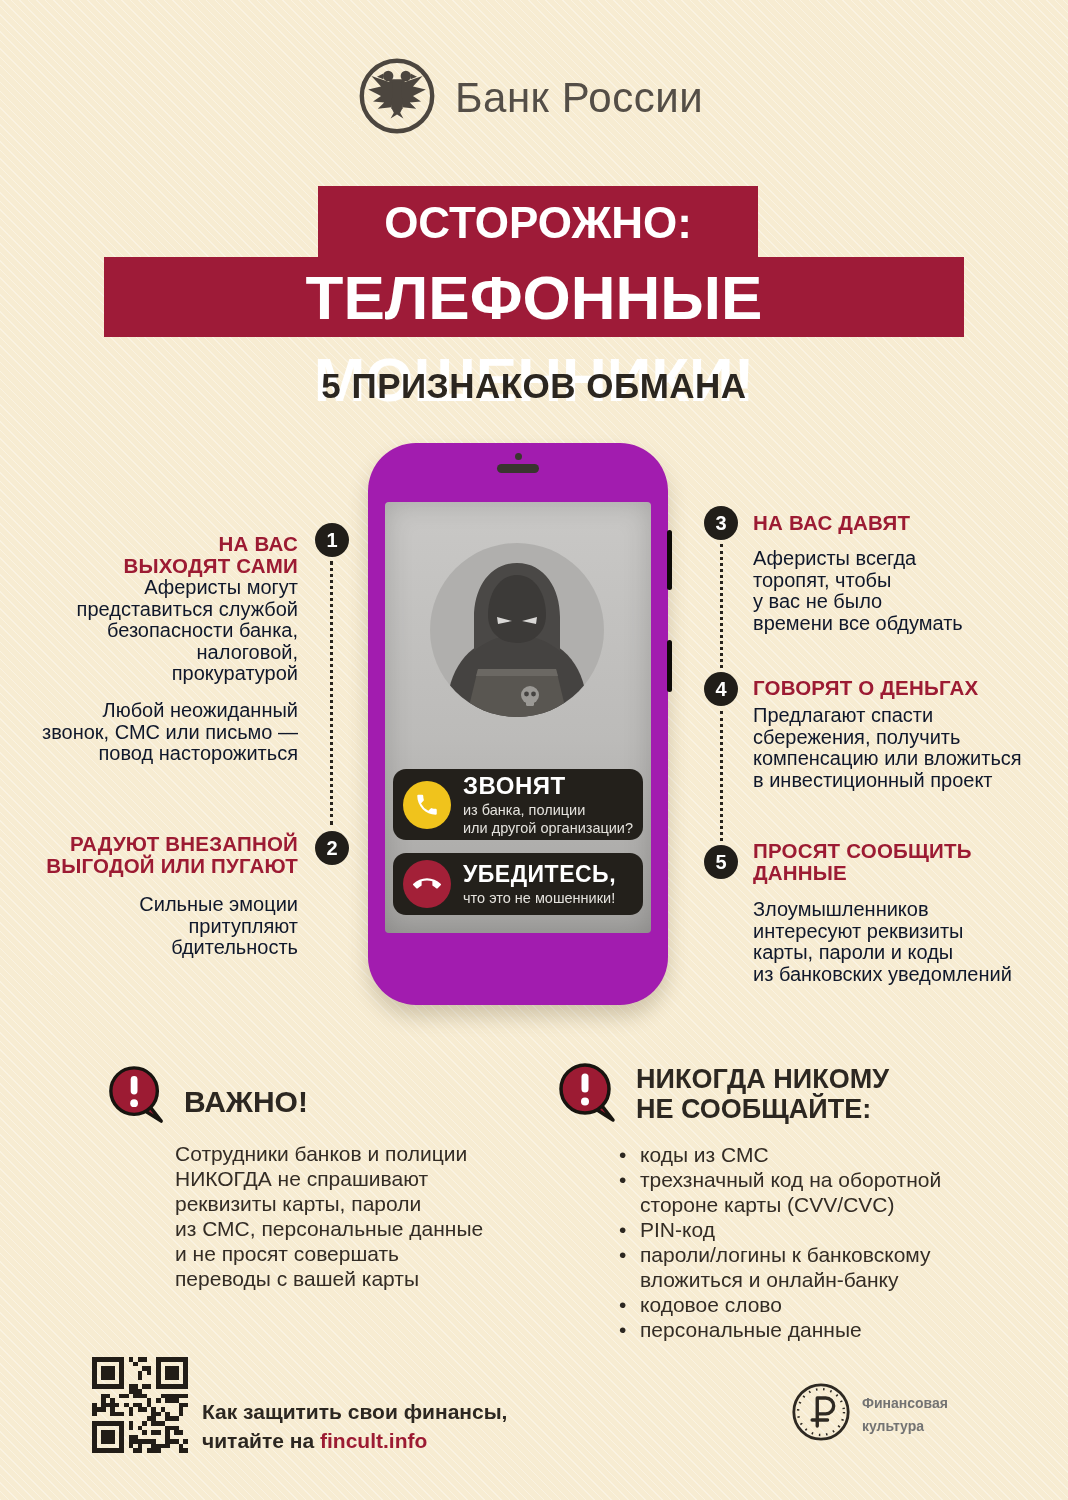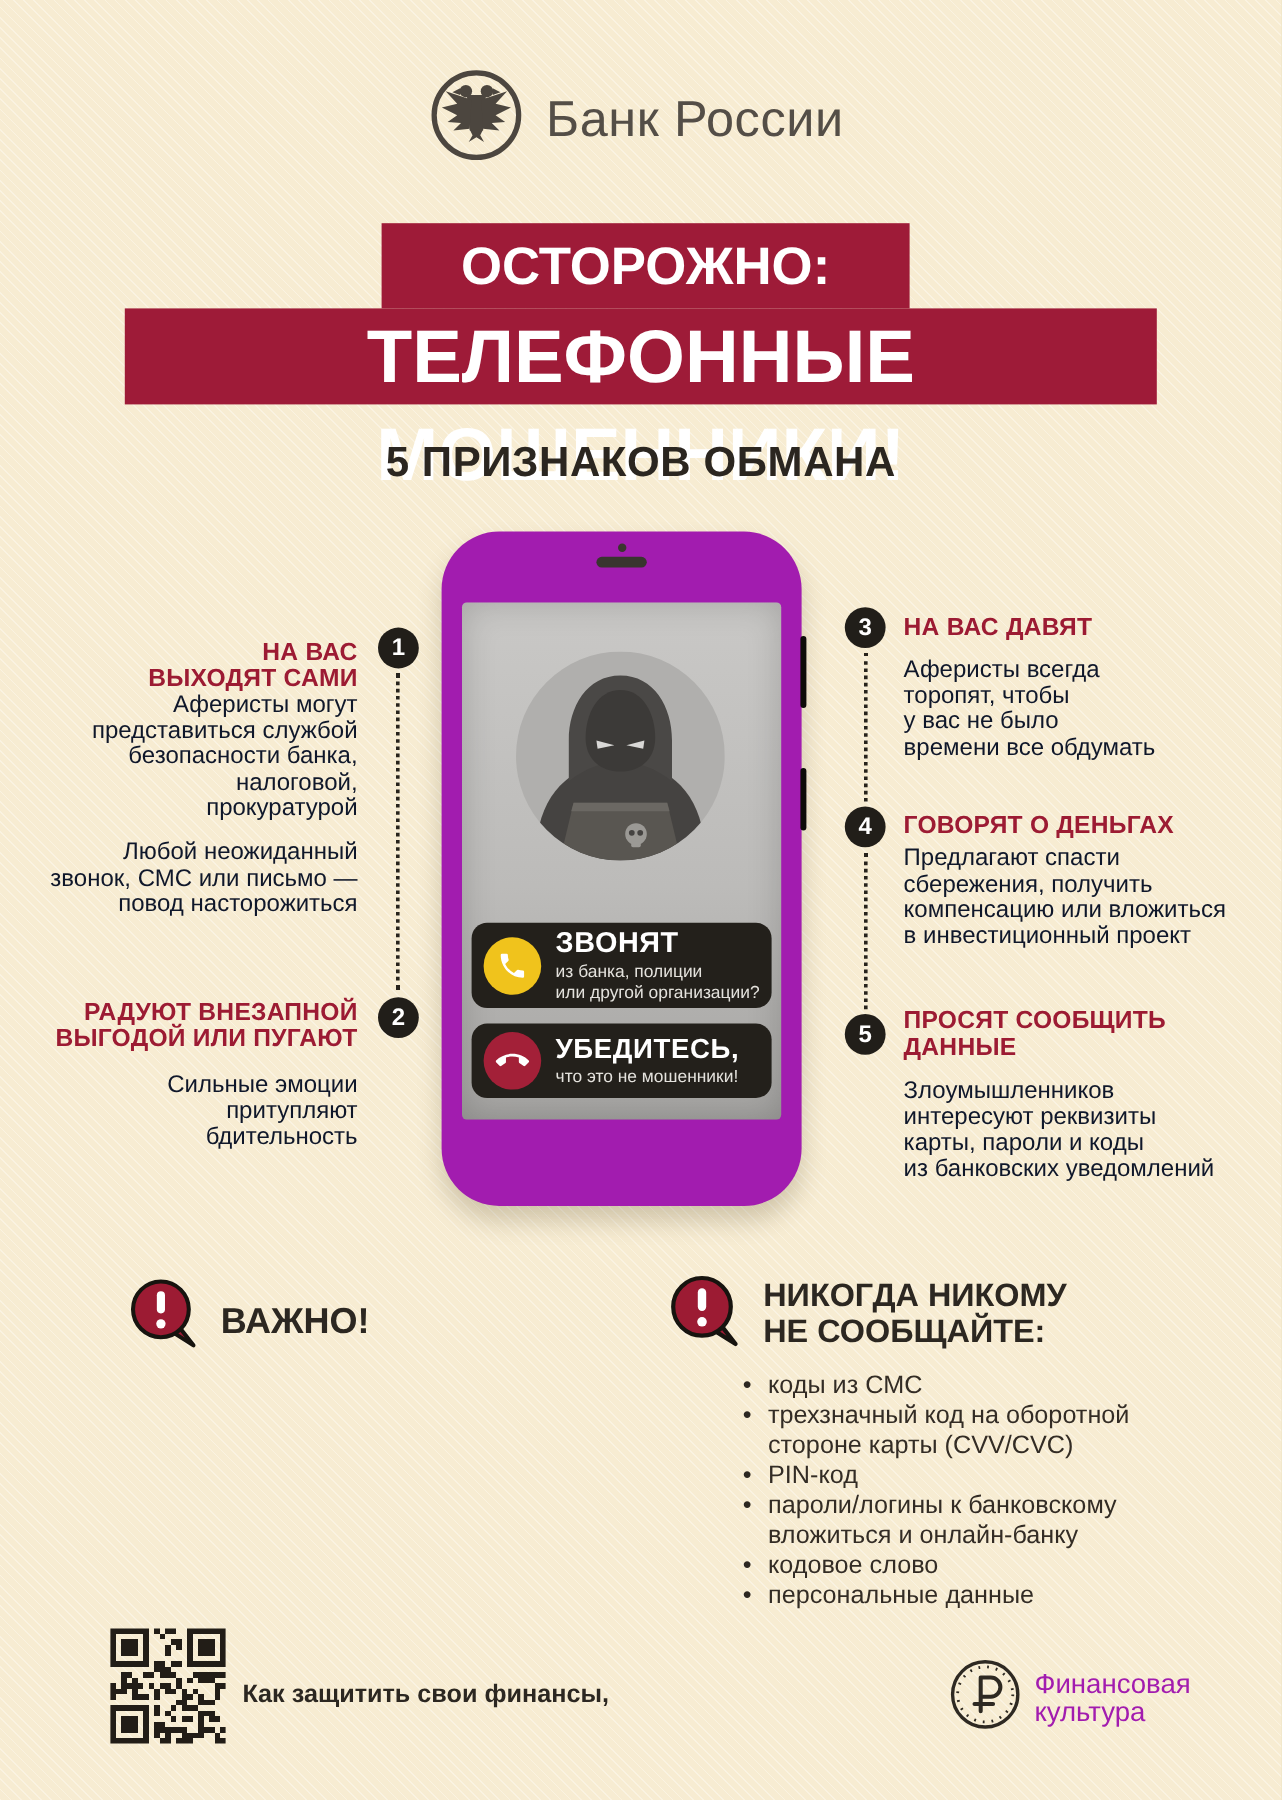--- a/index.html
+++ b/index.html
@@ -61,21 +61,21 @@
               font-size:21px;line-height:25px;color:#332c25;}
   .share-list li{position:relative;padding-left:28px;}
   .share-list li::before{content:"•";position:absolute;left:7px;top:0;color:#2c2721;}
 
   
   .qr{position:absolute;left:92px;top:1357px;width:96px;height:96px;}
   .qr svg{width:96px;height:96px;fill:#221d17;shape-rendering:crispEdges;}
   .qr-caption{position:absolute;left:202px;top:1397px;font-size:21px;font-weight:bold;color:#2c2721;line-height:29px;}
   .link{color:#9c1b33;}
   .coin{position:absolute;left:791px;top:1382px;width:60px;height:60px;}
-  .fin-brand{position:absolute;left:862px;top:1392px;font-size:23px;line-height:23px;font-weight:normal;color:#a21caf;}
+  .fin-brand{position:absolute;left:862px;top:1392px;font-size:14px;line-height:23px;font-weight:bold;color:#737373;}
 </style>
 </head>
 <body>
 
 <div class="poster">
 
   <div class="brand">
     <span>
       <svg width="80" height="80" viewBox="0 0 100 100">
         <circle cx="50" cy="50" r="44" fill="none" stroke="#4c463f" stroke-width="5.5"></circle>
@@ -228,20 +228,28 @@
 
   <div class="bubble" style="left:106px;top:1063px">
     <svg width="62" height="62" viewBox="0 0 64 64">
       <path d="M38 48 L57 60 L43 42 Z" fill="#9c1b33" stroke="#17140f" stroke-width="3.5" stroke-linejoin="round"></path>
       <circle cx="29" cy="29" r="24" fill="#9c1b33" stroke="#17140f" stroke-width="3.5"></circle>
       <rect x="25.5" y="13.5" width="7" height="19" rx="3.5" fill="#fff"></rect>
       <circle cx="29" cy="41.5" r="4" fill="#fff"></circle>
     </svg>
   </div>
   <div class="note-title" style="left:184px;top:1085px">ВАЖНО!</div>
+  <div class="note-body" style="left:175px;top:1141px">
+      <span class="ln">Сотрудники банков и полиции</span>
+      <span class="ln">НИКОГДА не спрашивают</span>
+      <span class="ln">реквизиты карты, пароли</span>
+      <span class="ln">из СМС, персональные данные</span>
+      <span class="ln">и не просят совершать</span>
+      <span class="ln">переводы с вашей карты</span>
+    </div>
 
   <div class="bubble" style="left:556px;top:1060px">
     <svg width="64" height="64" viewBox="0 0 64 64">
       <path d="M38 48 L57 60 L43 42 Z" fill="#9c1b33" stroke="#17140f" stroke-width="3.5" stroke-linejoin="round"></path>
       <circle cx="29" cy="29" r="24" fill="#9c1b33" stroke="#17140f" stroke-width="3.5"></circle>
       <rect x="25.5" y="13.5" width="7" height="19" rx="3.5" fill="#fff"></rect>
       <circle cx="29" cy="41.5" r="4" fill="#fff"></circle>
     </svg>
   </div>
   <div class="note-title two" style="left:636px;top:1064px">
@@ -483,20 +491,21 @@
         <rect x="10" y="20" width="1" height="1"></rect>
         <rect x="12" y="20" width="1" height="1"></rect>
         <rect x="13" y="20" width="1" height="1"></rect>
         <rect x="14" y="20" width="1" height="1"></rect>
         <rect x="19" y="20" width="1" height="1"></rect>
         <rect x="20" y="20" width="1" height="1"></rect>
       </svg>
   </div>
   <div class="qr-caption">
     <div>Как защитить свои финансы,</div>
+    <div><span>читайте на </span><span class="link">fincult.info</span></div>
   </div>
   <div class="coin">
     <svg width="60" height="60" viewBox="0 0 64 64">
       <circle cx="32" cy="32" r="29" fill="none" stroke="#2e2922" stroke-width="3"></circle>
       <circle cx="32" cy="32" r="24.5" fill="none" stroke="#2e2922" stroke-width="2.5" stroke-dasharray="1.6 6.2"></circle>
       <path d="M28 47 V17 H37 a8.5 8.5 0 0 1 0 17 H28 M22.5 40.5 H39" stroke="#2e2922" stroke-width="3.6" fill="none" stroke-linecap="round" stroke-linejoin="round"></path>
     </svg>
   </div>
   <div class="fin-brand">
       <span class="ln">Финансовая</span>

